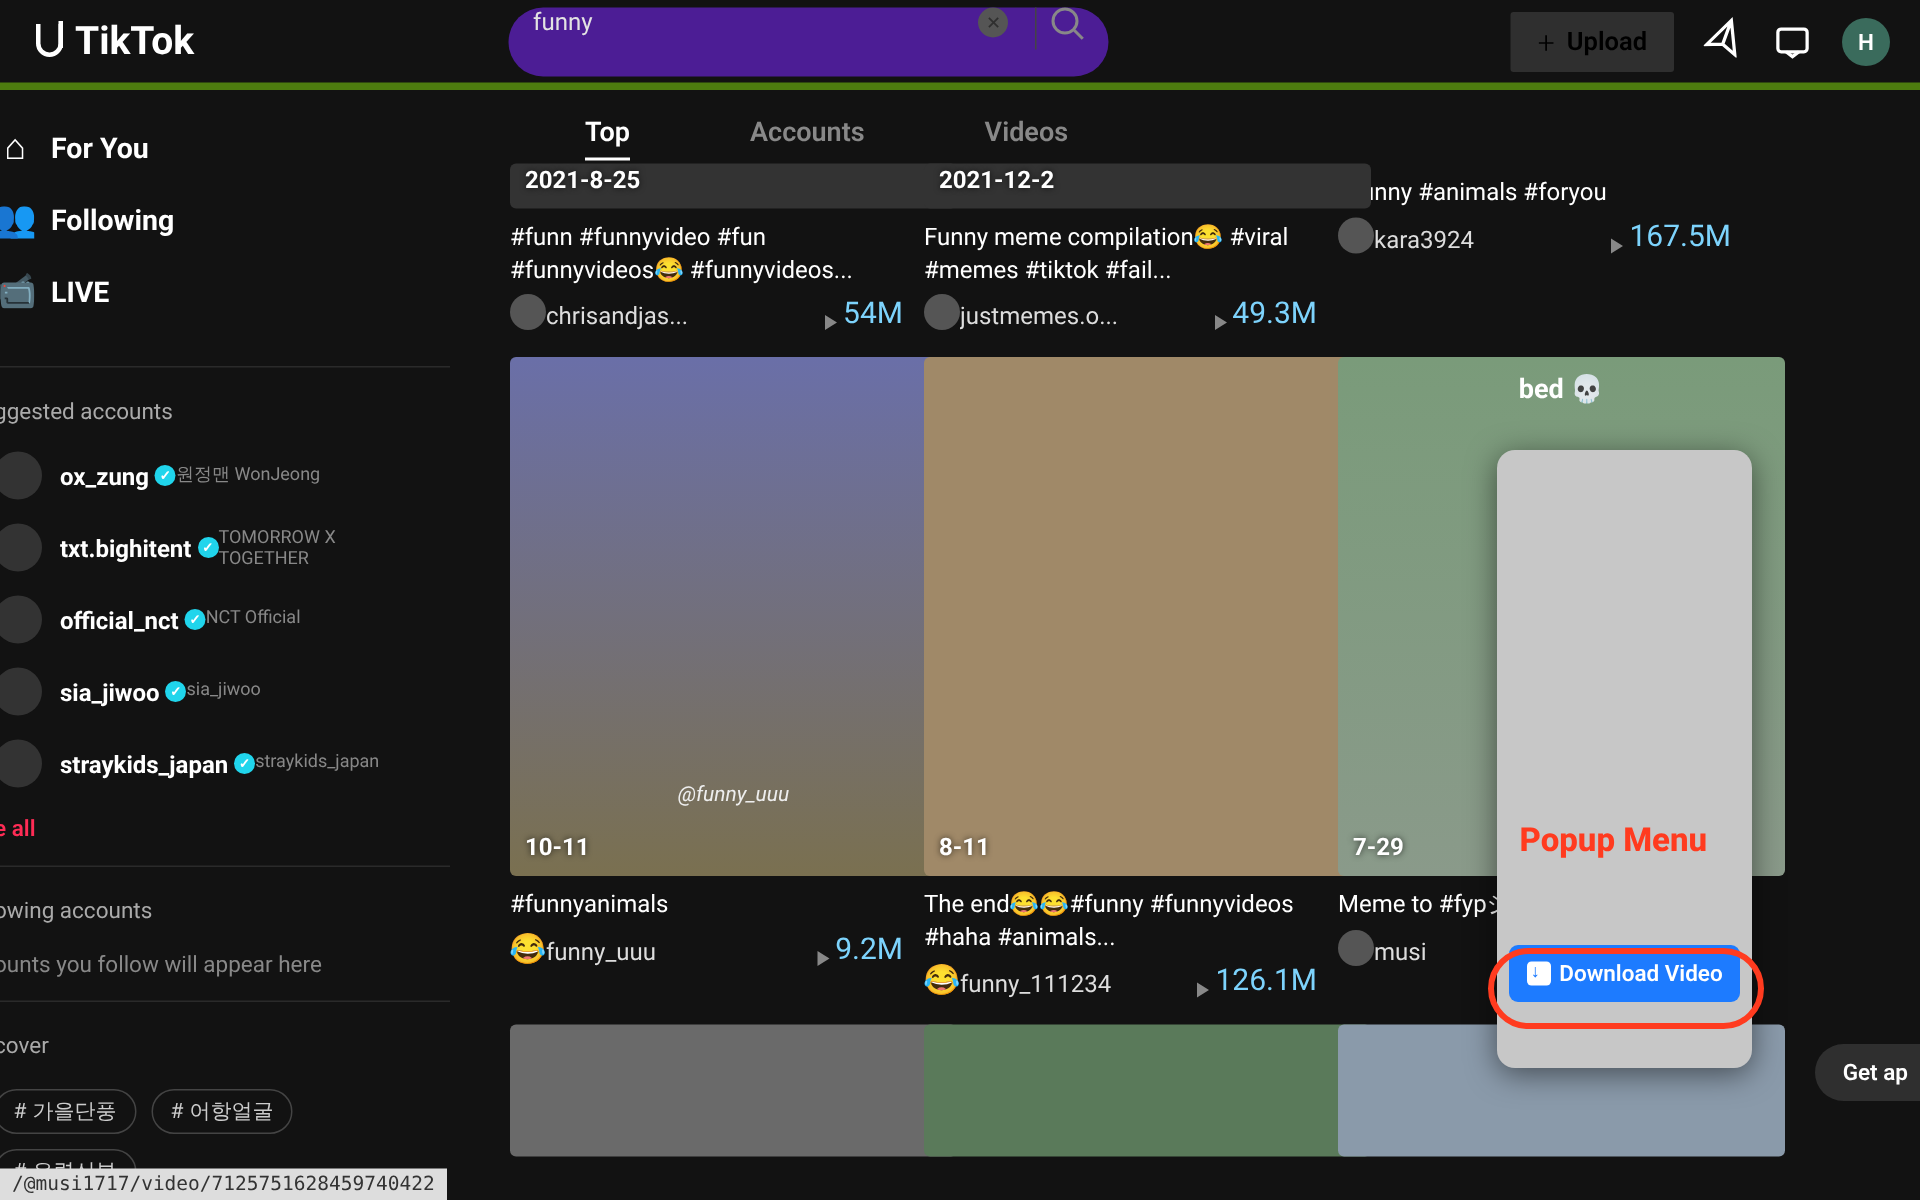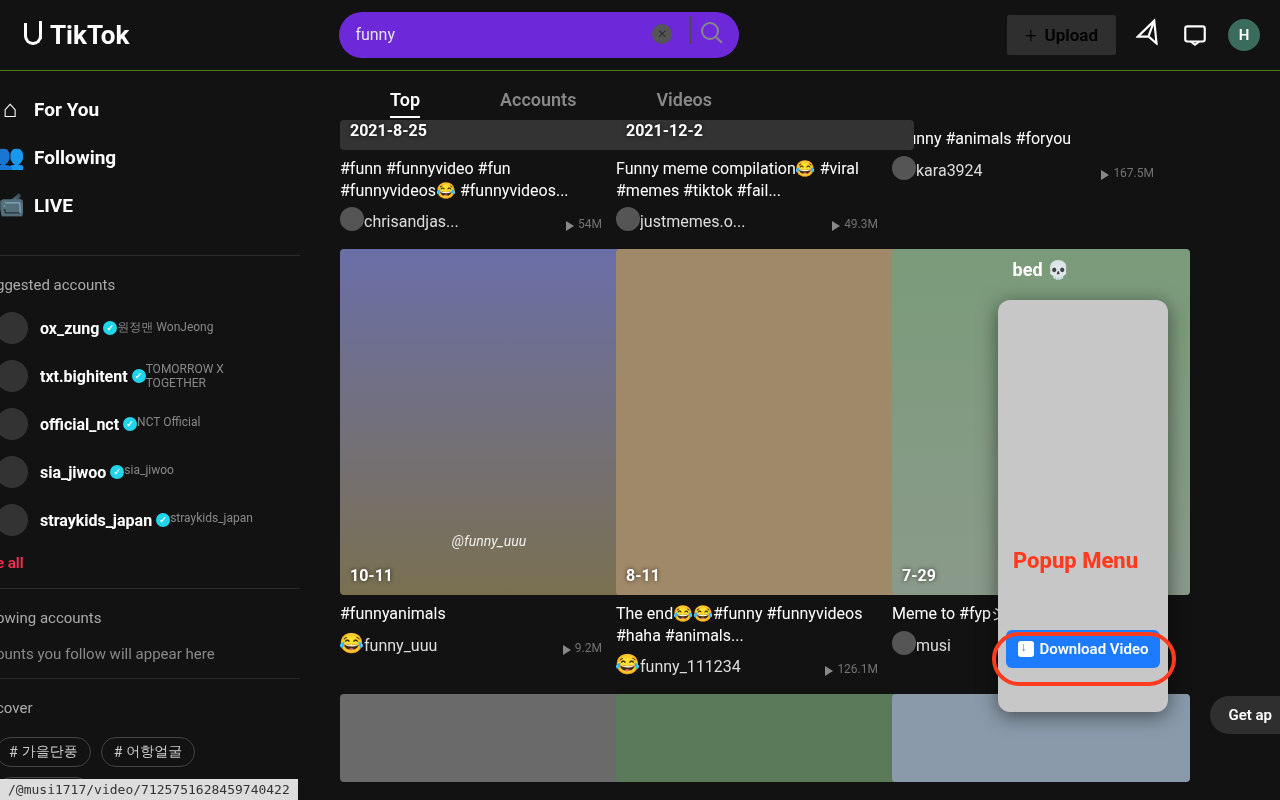--- a/index.html
+++ b/index.html
@@ -1,22 +1,22 @@
 <!DOCTYPE html>
 <html><head>
 <meta charset="utf-8">
 <style>
 *{margin:0;padding:0;box-sizing:border-box;font-family:-apple-system,BlinkMacSystemFont,"Segoe UI",Roboto,sans-serif}
 body{background:#121212;color:#fff;width:1280px;height:800px;overflow:hidden;position:relative}
-.header{height:71px;display:flex;align-items:center;padding:0 20px;border-bottom:1px solid #4d7c0f;position:relative}
+.header{height:60px;display:flex;align-items:center;padding:0 20px;border-bottom:5px solid #4d7c0f;position:relative}
 .logo{display:flex;align-items:center;font-size:26px;font-weight:700;gap:2px}
 .logo-icon{width:28px;height:28px;position:relative;display:inline-block}
 .note{position:absolute;width:18px;height:22px;border:3px solid #fff;border-top:none;border-radius:0 0 10px 10px;left:4px;top:2px}
 .note::before{content:"";position:absolute;width:3px;height:18px;background:#fff;right:-3px;top:-2px}
-.search-wrap{margin-left:210px;background:#6d28d9;border-radius:92px;width:400px;height:46px;display:flex;align-items:flex-end;padding:0 6px 14px 16px}
+.search-wrap{margin-left:210px;background:#4c1d95;border-radius:92px;width:400px;height:46px;display:flex;align-items:flex-start;padding:0 6px 14px 16px}
 .search-input{flex:1;background:none;border:none;color:#e3e3e3;font-size:16px;outline:none}
 .clear-btn{width:20px;height:20px;background:#555;border-radius:50%;display:flex;align-items:center;justify-content:center;font-size:12px;color:#2f2f2f;margin-right:8px}
 .search-sep{width:1px;height:28px;background:#444;margin:0 10px}
 .search-icon{width:22px;height:22px;position:relative;margin-right:10px}
 .search-icon::before{content:"";position:absolute;width:14px;height:14px;border:2px solid #888;border-radius:50%;top:0;left:0}
 .search-icon::after{content:"";position:absolute;width:2px;height:8px;background:#888;transform:rotate(-45deg);bottom:0;right:3px}
 .header-right{margin-left:auto;display:flex;align-items:center;gap:20px}
 .upload-btn{background:#2f2f2f;border:1px solid #444;padding:8px 18px;border-radius:2px;display:flex;align-items:center;gap:8px;font-size:17px;font-weight:600;border:none}
 .plus{font-size:20px;font-weight:300}
 .hdr-icon{width:26px;height:26px;display:flex;align-items:center;justify-content:center;font-size:24px}
@@ -48,21 +48,21 @@
 .card{}
 .thumb{width:298px;background:#333;border-radius:4px;position:relative;display:flex;align-items:flex-end;padding:10px;overflow:hidden}
 .thumb.short{height:30px}
 .thumb.tall{height:346px}
 .thumb.bottom{height:88px}
 .date-label{color:#fff;font-size:16px;font-weight:700;text-shadow:0 0 4px rgba(0,0,0,0.7)}
 .card-desc{margin-top:8px;font-size:16px;line-height:1.35;max-height:44px;overflow:hidden}
 .card-meta{display:flex;align-items:flex-end;margin-top:6px;gap:0}
 .card-av{width:24px;height:24px;border-radius:50%;background:#555;flex-shrink:0}
 .card-user{font-size:16px;color:#ddd;flex:1;overflow:hidden;text-overflow:ellipsis;white-space:nowrap}
-.card-views{font-size:12px;color:#737373}
+.card-views{font-size:20px;color:#7dd3fc}
 .play-tri{width:0;height:0;border-top:5px solid transparent;border-bottom:5px solid transparent;border-left:8px solid #888;display:inline-block;margin-right:4px}
 .baby-thumb{background:linear-gradient(180deg,#6a6fa8 0%,#7a7050 100%)}
 .box-thumb{background:#a08968}
 .meme-thumb{background:linear-gradient(180deg,#7a9b7a 0%,#8a9a8a 100%);position:relative}
 .bed-text{position:absolute;top:10px;left:50%;transform:translateX(-50%);font-size:18px;font-weight:700}
 .watermark{position:absolute;bottom:46px;left:50%;transform:translateX(-50%);font-style:italic;font-size:14px;color:#eee}
 .popup{position:absolute;background:#c7c7c7;border-radius:12px;width:170px;height:412px;top:300px;right:112px;display:flex;flex-direction:column;justify-content:flex-end;padding:12px 8px;box-shadow:0 4px 20px rgba(0,0,0,0.5)}
 .popup-title{position:absolute;top:248px;left:15px;color:#ff3b1f;font-size:22px;font-weight:800}
 .download-btn{background:#1d7bff;color:#fff;border:none;border-radius:6px;padding:10px 8px;font-size:15px;font-weight:600;display:flex;align-items:center;gap:6px;justify-content:center;margin-bottom:32px}
 .dl-icon{width:16px;height:16px;background:#fff;border-radius:3px;position:relative}

